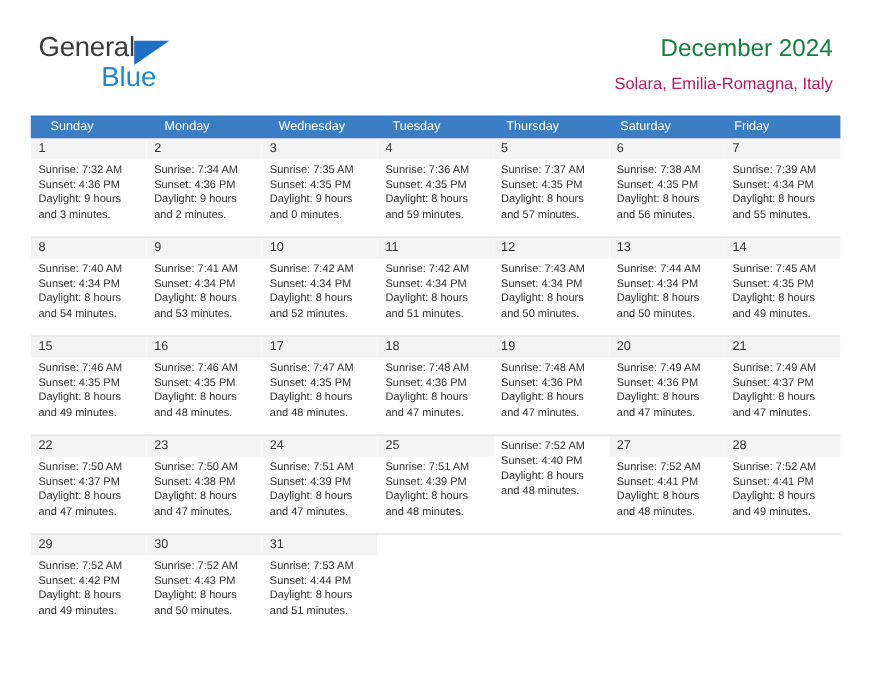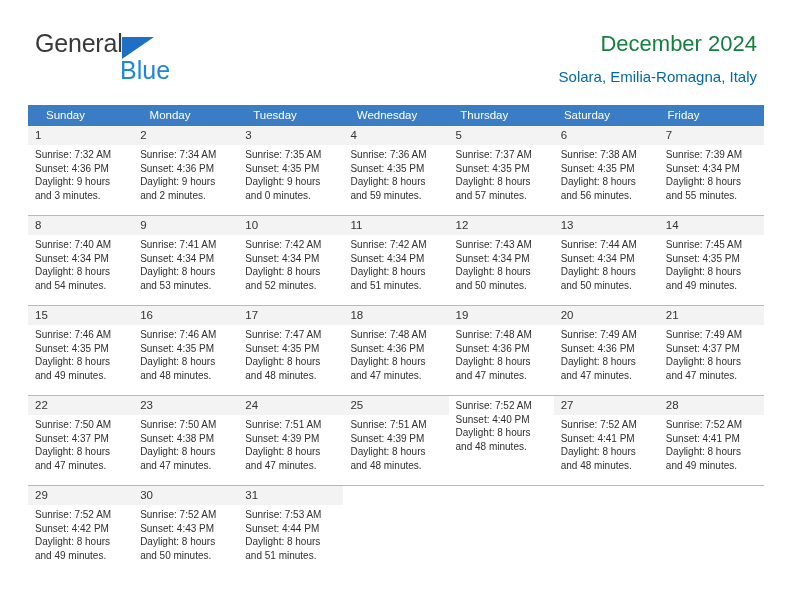--- a/index.html
+++ b/index.html
@@ -54,37 +54,36 @@
     border-left: 32px solid #1f6fc4;
     border-bottom: 22px solid transparent;
   }
   .logo-blue {
     position: absolute;
     left: 57px;
     top: 27px;
     font-size: 25px;
     color: #1f86d8;
     line-height: 30px;
-    margin-left: 28px;
   }
   .title-wrap {
     position: absolute;
     right: 0;
     top: -4px;
     text-align: right;
   }
   .cal-title {
     font-size: 22px;
     color: #15803d;
     line-height: 40px;
     white-space: nowrap;
   }
   .cal-subtitle {
     font-size: 15px;
-    color: #0369a1;
+    color: #be185d;
     line-height: 22px;
     margin-top: 2px;
     white-space: nowrap;
   }
 
   
   .calendar {
     position: absolute;
     left: 28px;
     top: 105px;
@@ -154,22 +153,22 @@
       <div class="cal-subtitle">Solara, Emilia-Romagna, Italy</div>
     </div>
 
   </div>
 
   <div class="calendar">
 
     <div class="weekhead">
       <div class="wh">Sunday</div>
       <div class="wh">Monday</div>
+      <div class="wh">Wednesday</div>
       <div class="wh">Tuesday</div>
-      <div class="wh">Wednesday</div>
       <div class="wh">Thursday</div>
       <div class="wh">Saturday</div>
       <div class="wh">Friday</div>
     </div>
 
     <div class="weeks-container">
         <div class="week">
           <div class="cell">
             <div class="daynum">1</div>
             <div class="info">

